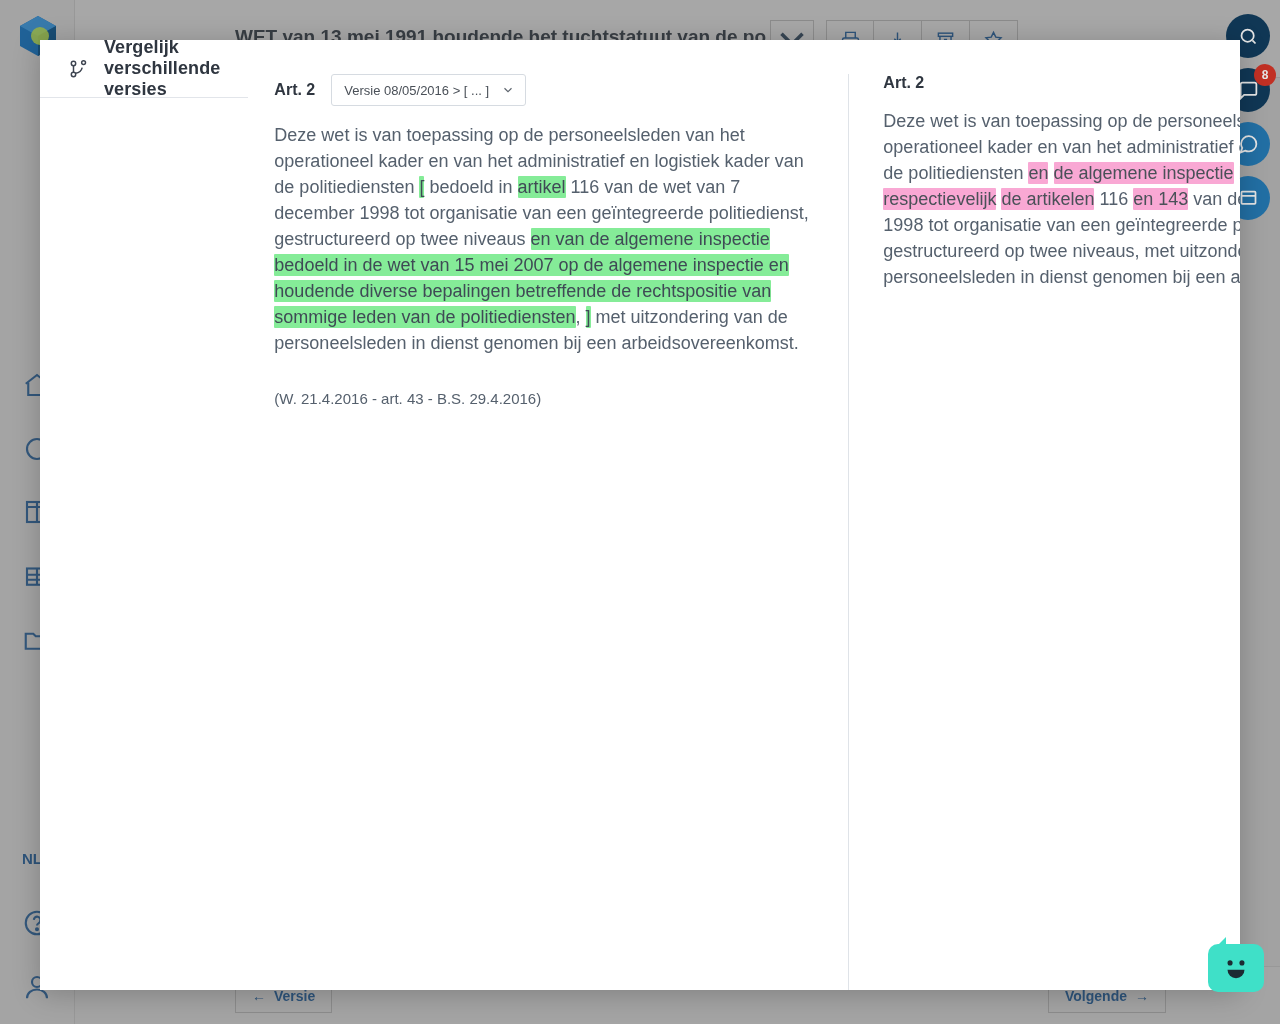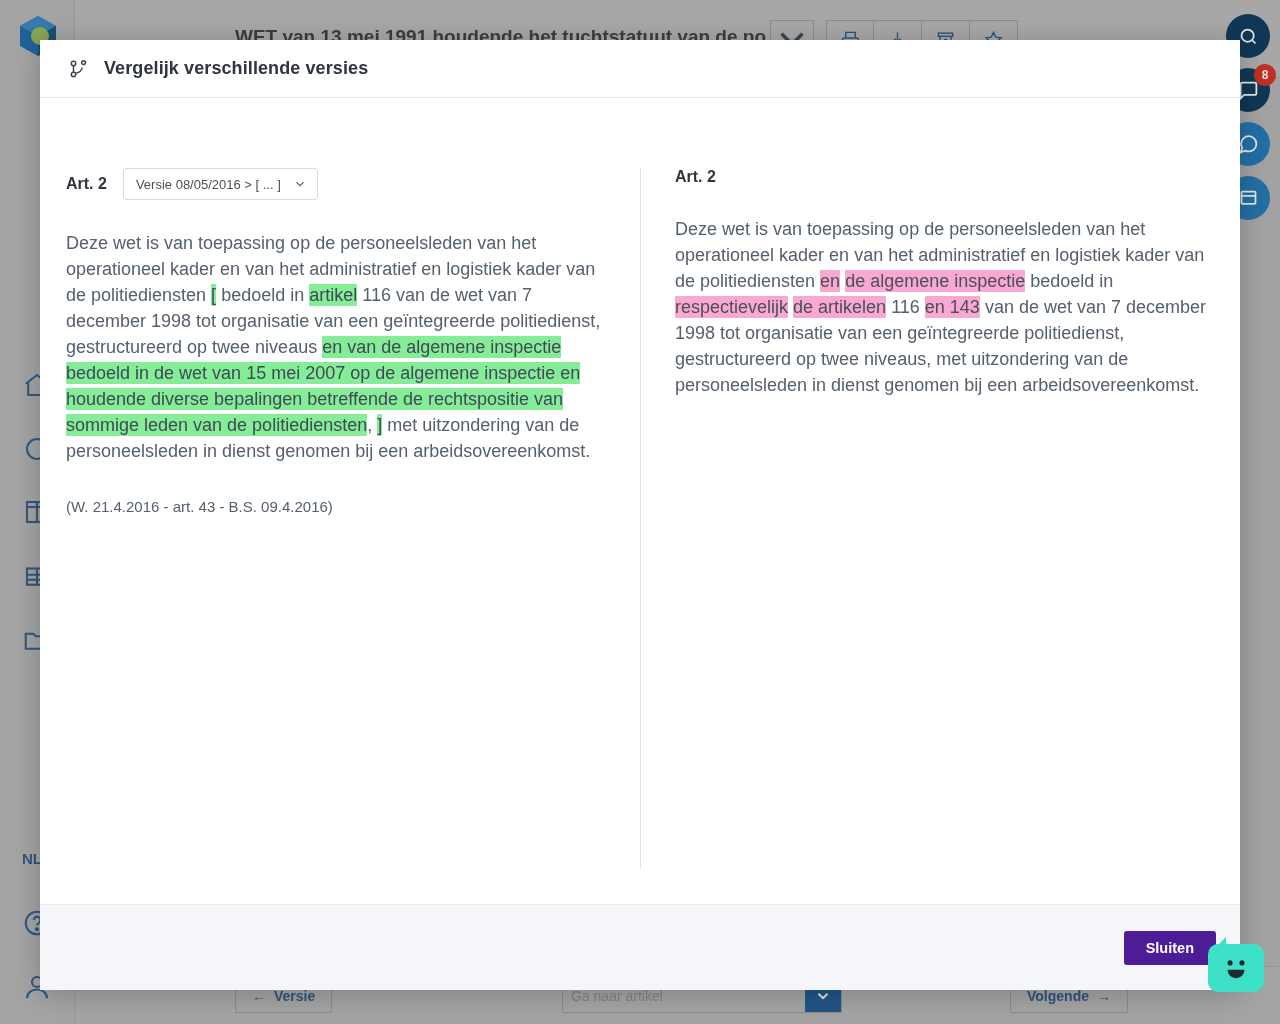--- a/index.html
+++ b/index.html
@@ -108,23 +108,22 @@
   
   #modal-scrim {
     position: absolute; inset: 0;
     background: rgba(40,40,40,0.12);
   }
   #modal {
     position: absolute; left: 40px; top: 40px;
     width: 1200px; height: 950px;
     background: #ffffff;
     box-shadow: 0 4px 26px rgba(0,0,0,0.22);
-    display: flex; flex-direction: column;
+    display: flex; flex-direction: row;
     overflow: hidden;
-    gap: 36px;
   }
   .modal-header {
     height: 58px; flex: 0 0 58px;
     border-bottom: 1px solid #e2e5ea;
     display: flex; align-items: center; gap: 14px;
     padding: 0 28px;
   }
   .modal-header-icon { width: 22px; height: 22px; color: #3d4450; flex: 0 0 auto; }
   .modal-header-icon svg { width: 100%; height: 100%; display: block; }
   .modal-title {
@@ -140,21 +139,21 @@
     position: relative;
   }
   .pane {
     width: 600px; flex: 0 0 600px;
     padding: 0 28px 0 26px;
   }
   .pane.right { border-left: 1px solid #dfe3e8; padding-left: 34px; }
 
   .pane-head {
     display: flex; align-items: center; gap: 16px;
-    margin-bottom: 30px;
+    margin-bottom: 16px;
   }
   .pane-art {
     font-size: 16px; font-weight: 700; color: #2f3640;
   }
   .version-select {
     height: 32px; min-width: 178px;
     border: 1px solid #d6dbe1; border-radius: 3px;
     background: #fff;
     display: flex; align-items: center; justify-content: space-between;
     padding: 0 10px 0 12px; gap: 12px;
@@ -331,29 +330,21 @@
           <path d="M4 21c0-4.4 3.6-7 8-7s8 2.6 8 7"></path>
         </svg>
     </div>
   </div>
 
   <div class="bg-bottombar">
     <button class="bg-btn-nav" style="left:160px">
       <span>←</span>
       <span>Versie</span>
     </button>
-    <div class="bg-goto">
-      <div class="bg-goto-text">Ga naar artikel</div>
-      <div class="bg-goto-caret">
-        <svg viewBox="0 0 24 24" width="18" height="18" fill="none" stroke="currentColor" stroke-width="2.4">
-            <path d="M6 9l6 6 6-6"></path>
-          </svg>
-      </div>
-    </div>
-    <button class="bg-btn-nav" style="left:935px">
+    <button class="bg-btn-nav" style="left:973px">
       <span>Volgende</span>
       <span>→</span>
     </button>
   </div>
 </div>
 
 <div id="modal-scrim"></div>
 
 <div id="modal">
 
@@ -377,21 +368,21 @@
         <div class="version-select">
           <span class="version-select-text">Versie 08/05/2016 &gt; [ ... ]</span>
           <span class="chev">
             <svg viewBox="0 0 24 24" fill="none" stroke="currentColor" stroke-width="2">
                 <path d="M6 9l6 6 6-6"></path>
               </svg>
           </span>
         </div>
       </div>
       <p class="article-text">Deze wet is van toepassing op de personeelsleden van het operationeel kader en van het administratief en logistiek kader van de politiediensten <mark class="add">[</mark> bedoeld in <mark class="add">artikel</mark> 116 van de wet van 7 december 1998 tot organisatie van een geïntegreerde politiedienst, gestructureerd op twee niveaus <mark class="add">en van de algemene inspectie bedoeld in de wet van 15 mei 2007 op de algemene inspectie en houdende diverse bepalingen betreffende de rechtspositie van sommige leden van de politiediensten</mark>, <mark class="add">]</mark> met uitzondering van de personeelsleden in dienst genomen bij een arbeidsovereenkomst.</p>
-      <p class="article-note">(W. 21.4.2016 - art. 43 - B.S. 09.4.2016)</p>
+      <p class="article-note">(W. 21.4.2016 - art. 43 - B.S. 29.4.2016)</p>
     </div>
 
     <div class="pane right">
       <div class="pane-head">
         <span class="pane-art">Art. 2</span>
       </div>
       <p class="article-text">Deze wet is van toepassing op de personeelsleden van het operationeel kader en van het administratief en logistiek kader van de politiediensten <mark class="del">en</mark> <mark class="del">de algemene inspectie</mark> bedoeld in <mark class="del">respectievelijk</mark> <mark class="del">de artikelen</mark> 116 <mark class="del">en 143</mark> van de wet van 7 december 1998 tot organisatie van een geïntegreerde politiedienst, gestructureerd op twee niveaus, met uitzondering van de personeelsleden in dienst genomen bij een arbeidsovereenkomst.</p>
     </div>
   </div>
 

